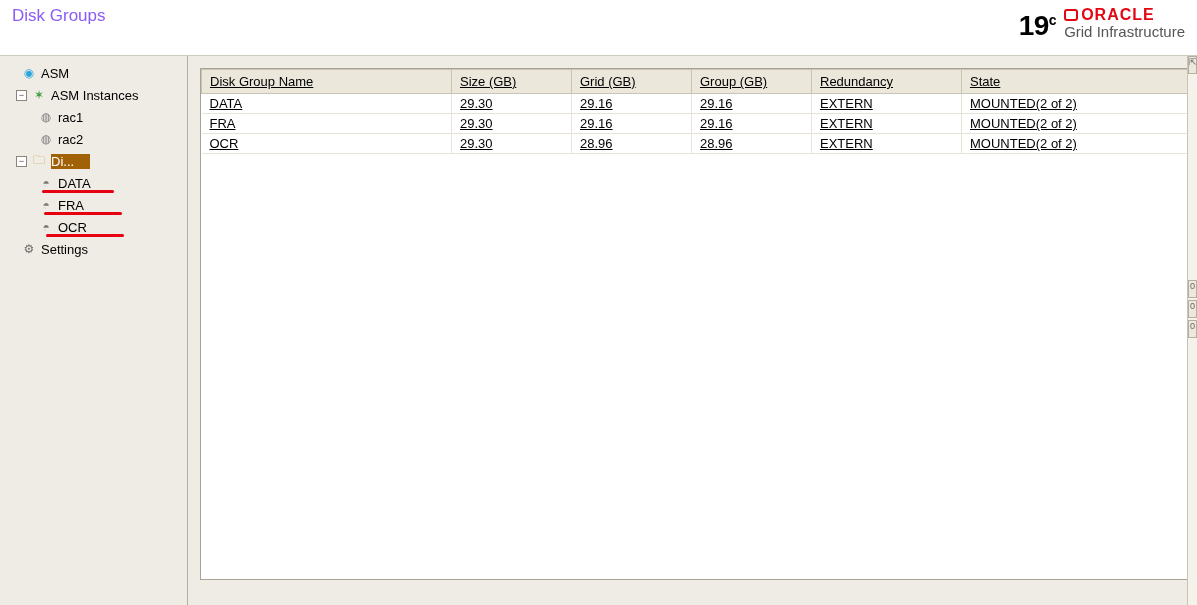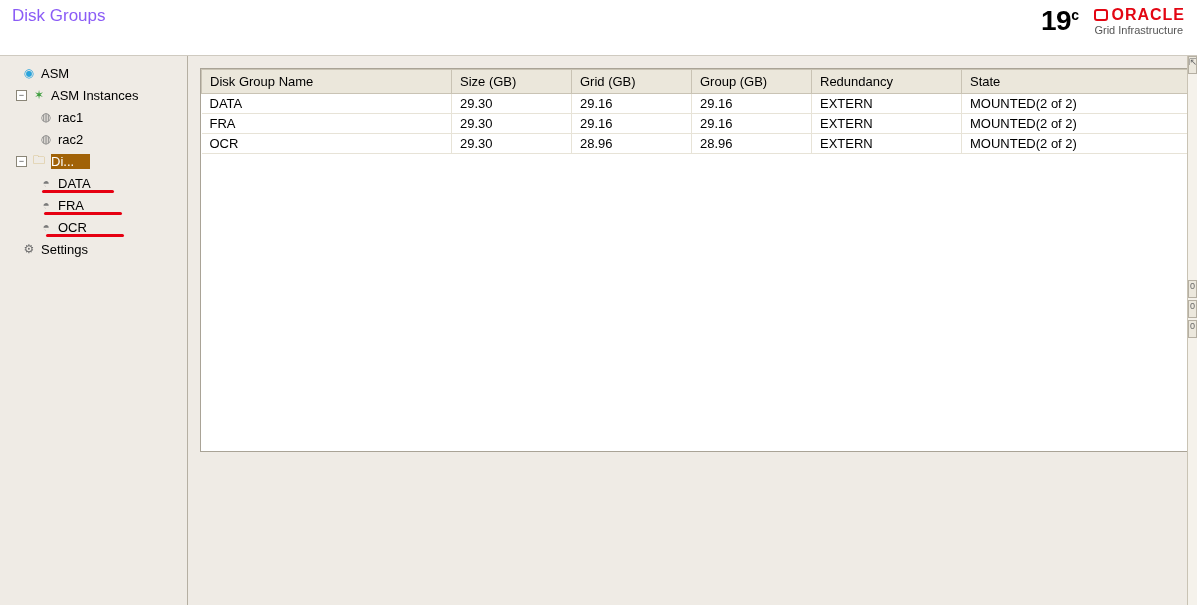--- a/index.html
+++ b/index.html
@@ -23,22 +23,22 @@
     align-items: flex-start;
     border-bottom: 1px solid #cfcac0;
   }
   .page-title {
     font-size: 17px;
     font-weight: normal;
     color: #8b5cf6;
   }
   .brand {
     display: flex;
-    align-items: center;
-    gap: 16px;
+    align-items: flex-end;
+    gap: 8px;
     margin-left: 48px;
   }
   .brand-left {
     font-weight: 900;
     font-size: 28px;
     color: #000;
     line-height: 1;
     letter-spacing: -0.5px;
   }
   .brand-left sup { font-size: 14px; vertical-align: top; position: relative; top: 1px; }
@@ -54,21 +54,21 @@
     display: inline-block;
     border: 2.3px solid #e30613;
     border-radius: 3px;
     width: 14px;
     height: 12px;
     margin-right: 3px;
     vertical-align: -1px;
   }
   .brand-sub {
     color: #555;
-    font-size: 11px;
+    font-size: 15px;
   }
   .body-row {
     display: flex;
     height: calc(605px - 56px);
   }
   .sidebar {
     width: 188px;
     border-right: 1px solid #b5afa2;
     background: #efebe5;
     padding: 6px 2px;
@@ -123,22 +123,23 @@
     border-radius: 2px;
   }
   .main {
     flex: 1;
     padding: 12px 6px 12px 12px;
     background: #efebe5;
   }
   .table-wrap {
     background: #fff;
     border: 1px solid #a9a396;
-    height: 384px;
+    height: 512px;
     overflow: hidden;
+    text-decoration: underline;
   }
   table.data {
     width: 100%;
     border-collapse: collapse;
     table-layout: fixed;
   }
   table.data th {
     background: #ebe7db;
     font-weight: normal;
     text-align: left;

